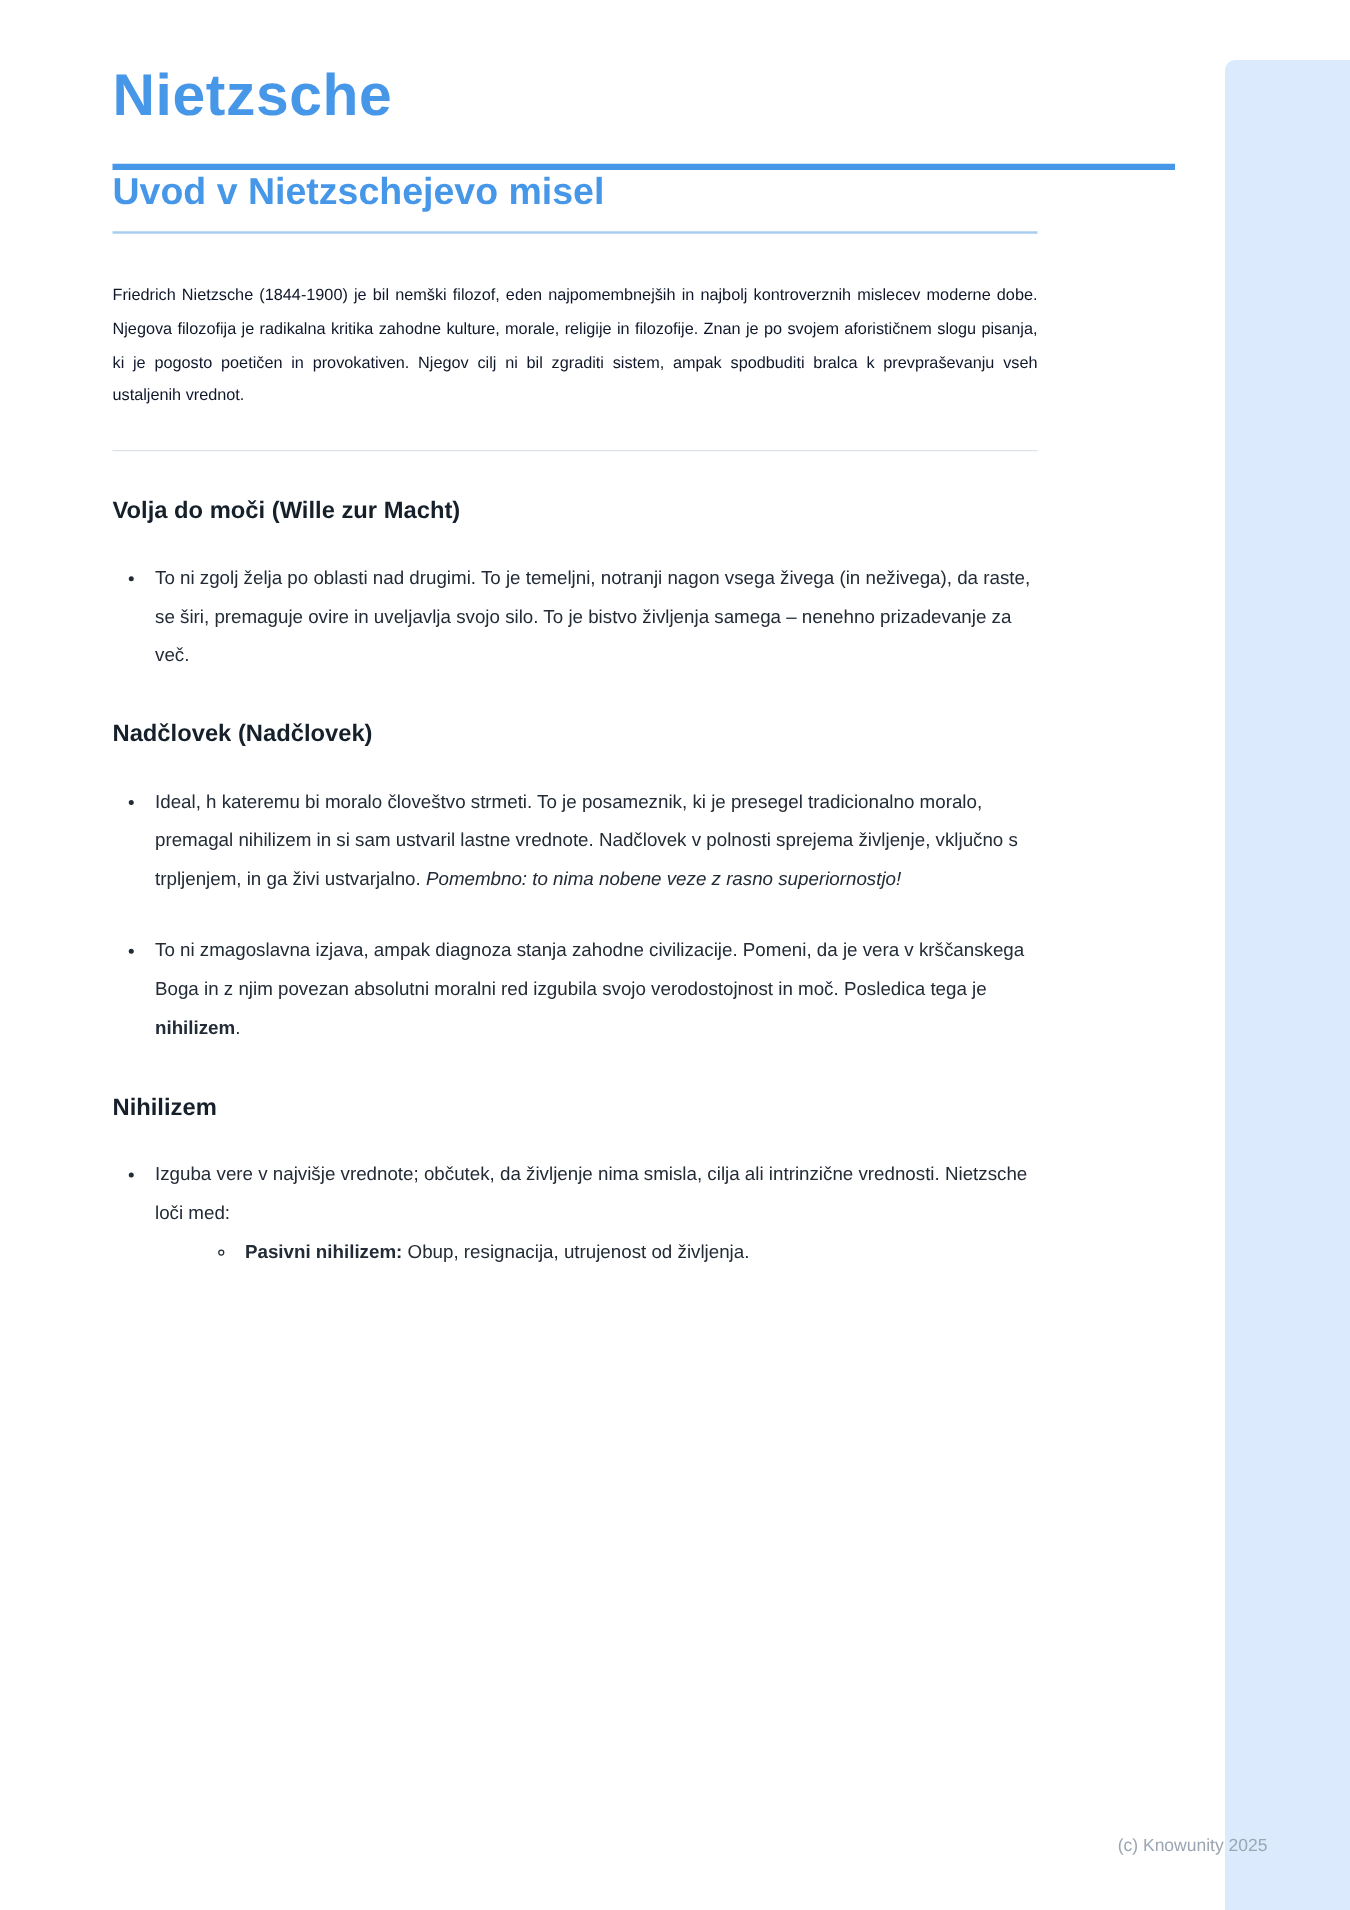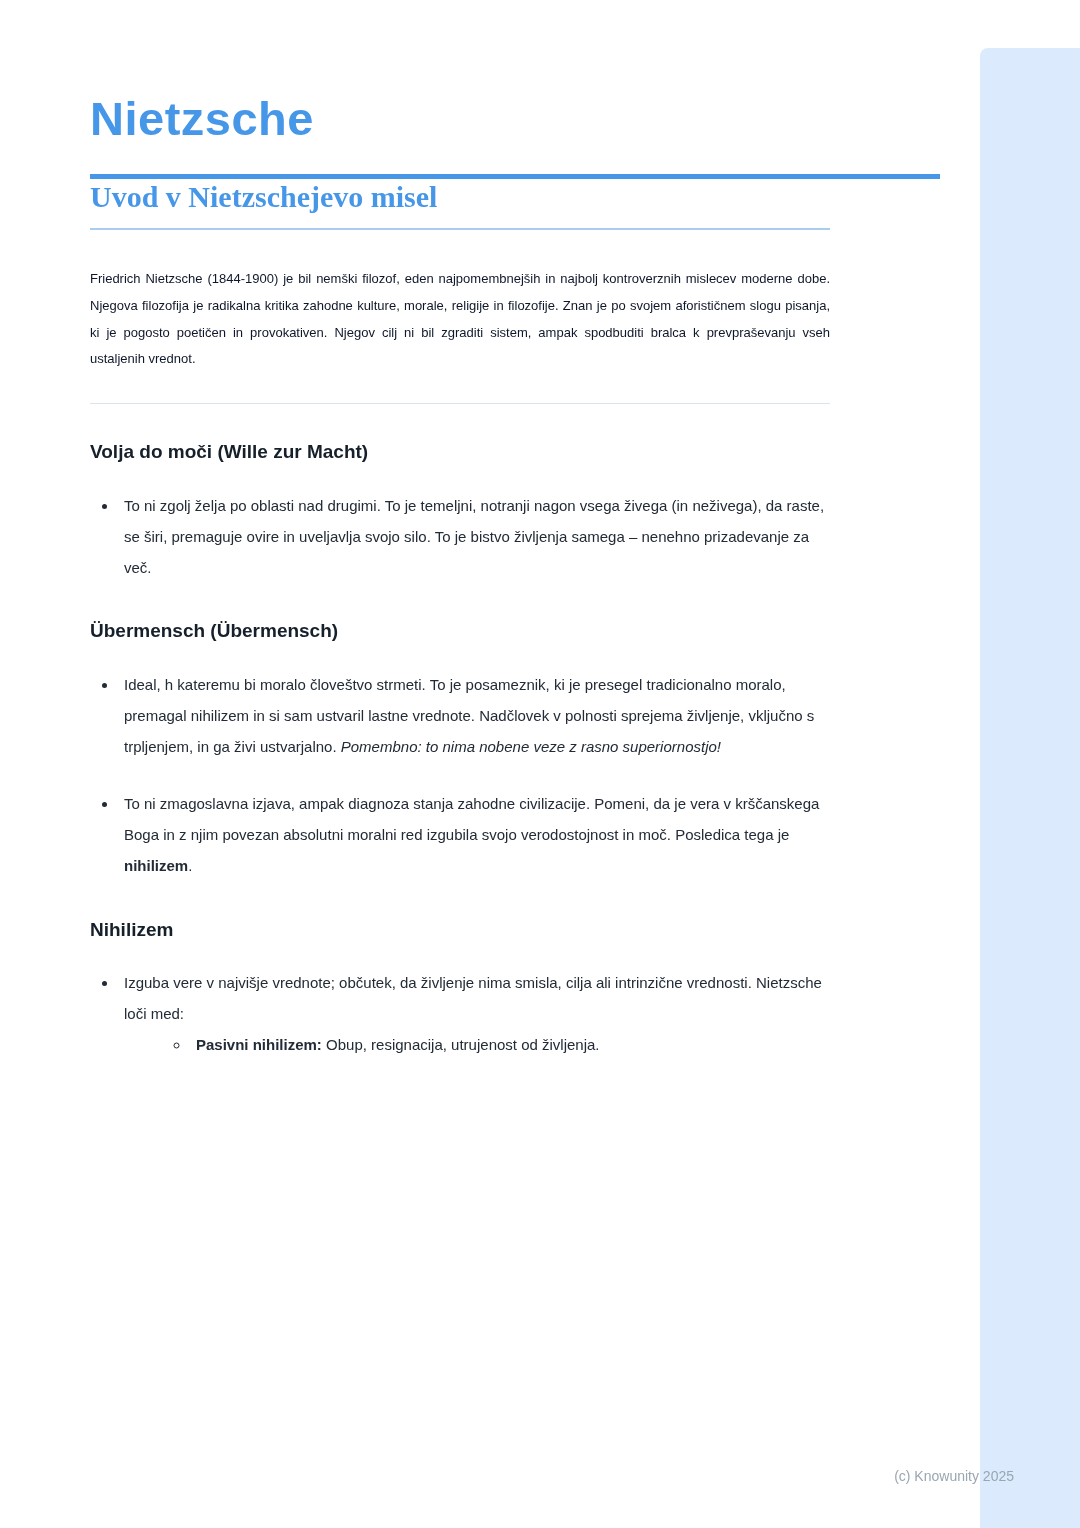--- a/index.html
+++ b/index.html
@@ -21,21 +21,21 @@
     right: 0;
     width: 100px;
     height: 1480px;
     background: #dbeafc;
     border-top-left-radius: 8px;
   }
   .content {
     position: relative;
     width: 740px;
     margin-left: 90px;
-    padding-top: 92px;
+    padding-top: 49px;
   }
   h1.page-title {
     margin: 0;
     font-size: 47px;
     line-height: 1.15;
     font-weight: 700;
     color: #4797e8;
     letter-spacing: 0.5px;
   }
   hr.title-rule {
@@ -46,21 +46,20 @@
     margin: 28px 0 0 0;
   }
   h2.section-heading {
     margin: 0;
     font-size: 30px;
     line-height: 1.2;
     font-weight: 700;
     color: #4797e8;
     padding-bottom: 13px;
     border-bottom: 2px solid #a9cdef;
-    font-family: Liberation Serif, serif;
   }
   .intro-heading { margin-top: 56px; }
   .concepts-heading { margin-top: 52px; }
   p.body-par {
     margin: 36px 0 0 0;
     font-size: 13px;
     line-height: 2.06;
     text-align: justify;
     color: #0f172a;
   }
@@ -121,21 +120,21 @@
   <hr class="divider">
 
 
   <h3 class="term">Volja do moči (Wille zur Macht)</h3>
   <ul class="bullets">
     <li>
       <span>To ni zgolj želja po oblasti nad drugimi. To je temeljni, notranji nagon vsega živega (in neživega), da raste, se širi, premaguje ovire in uveljavlja svojo silo. To je bistvo življenja samega – nenehno prizadevanje za več.</span>
     </li>
   </ul>
 
-  <h3 class="term">Übermensch (Übermensch)</h3>
+  <h3 class="term">Nadčlovek (Nadčlovek)</h3>
   <ul class="bullets">
     <li>
       <span>Ideal, h kateremu bi moralo človeštvo strmeti. To je posameznik, ki je presegel tradicionalno moralo, premagal nihilizem in si sam ustvaril lastne vrednote. Nadčlovek v polnosti sprejema življenje, vključno s trpljenjem, in ga živi ustvarjalno. </span><span class="italic">Pomembno: to nima nobene veze z rasno superiornostjo!</span>
     </li>
   </ul>
 
   <ul class="bullets">
     <li>
       <span>To ni zmagoslavna izjava, ampak diagnoza stanja zahodne civilizacije. Pomeni, da je vera v krščanskega Boga in z njim povezan absolutni moralni red izgubila svojo verodostojnost in moč. Posledica tega je </span><span class="bold">nihilizem</span><span>.</span>
     </li>

